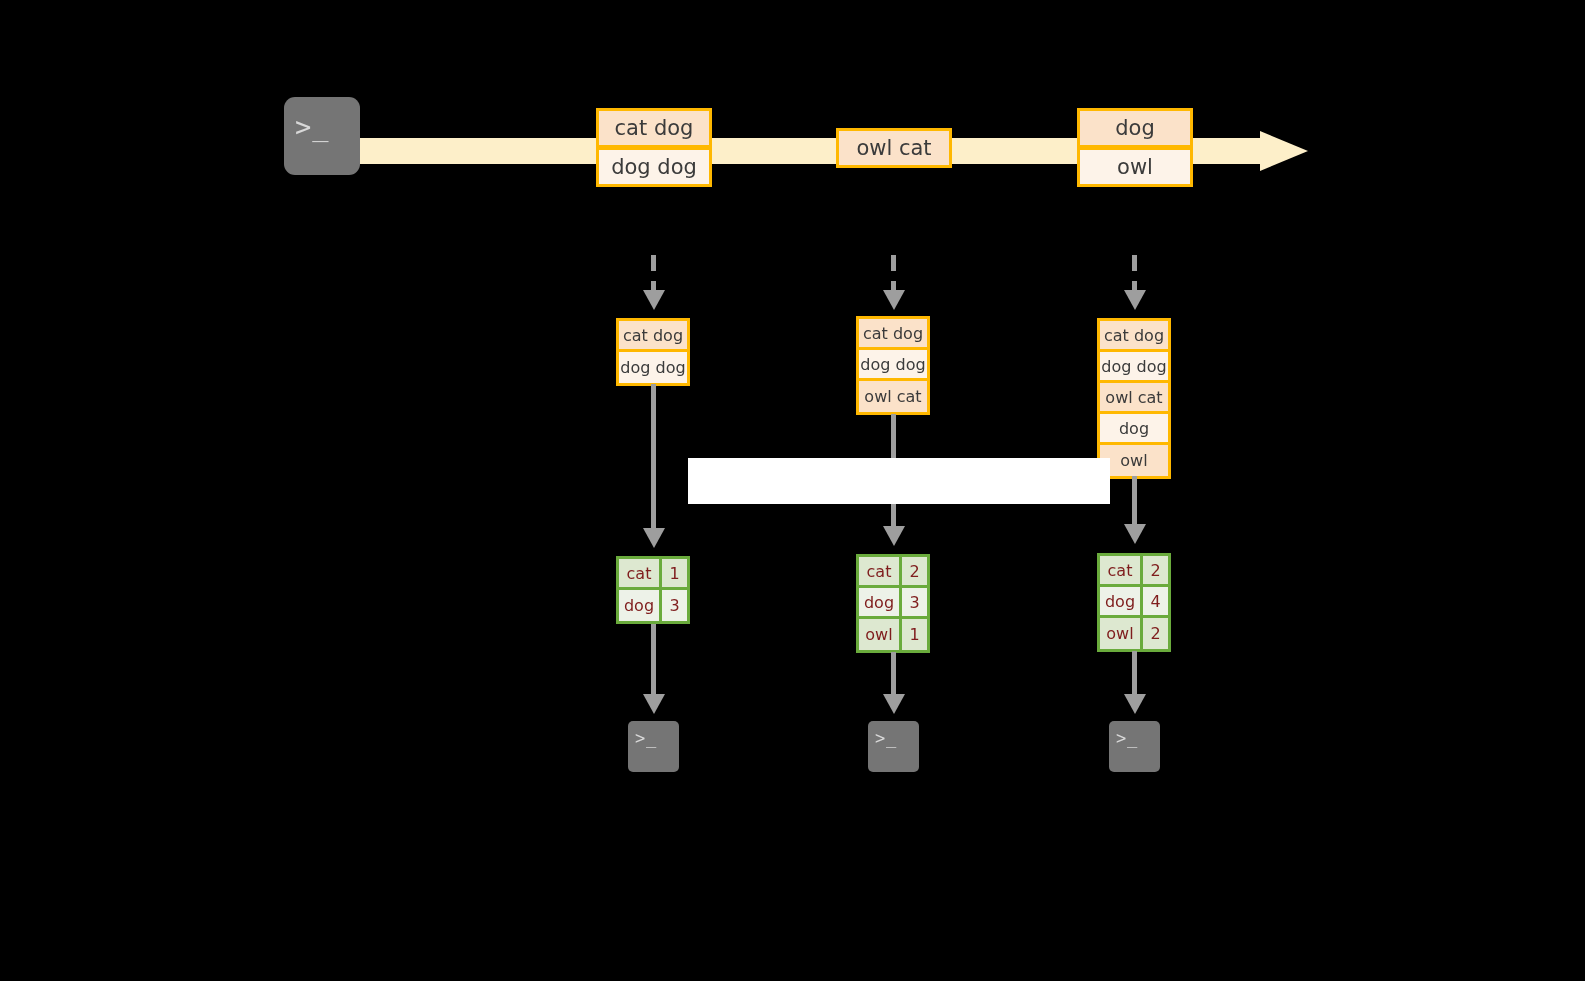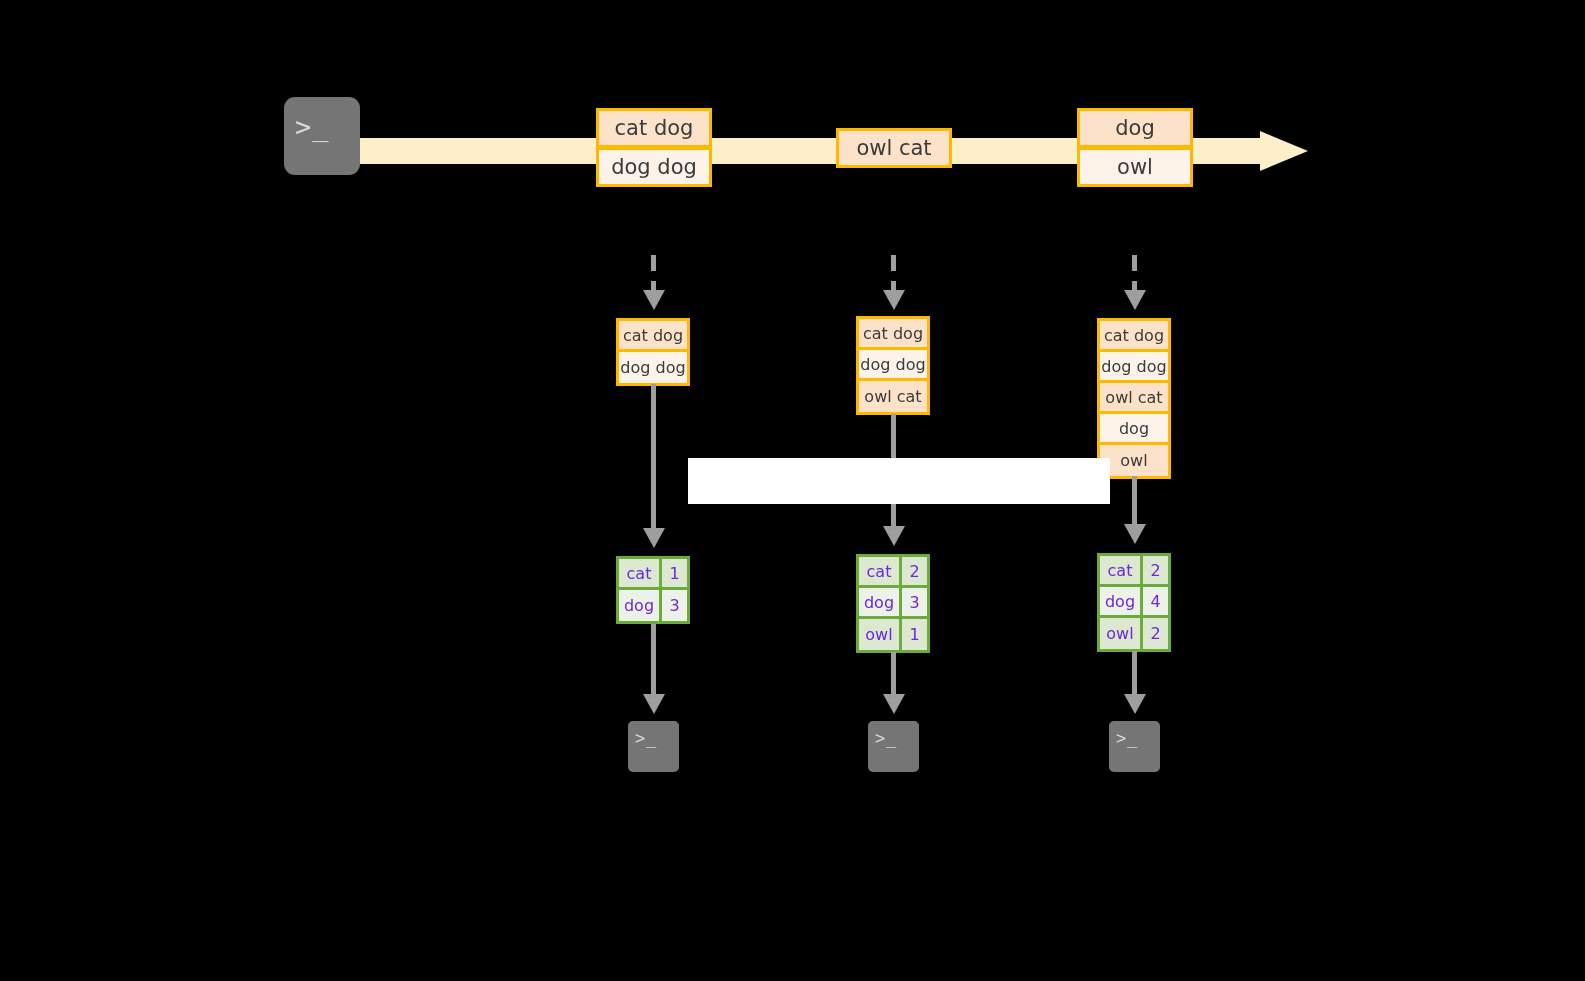--- a/index.html
+++ b/index.html
@@ -144,21 +144,21 @@
     border-bottom: 3px solid #6AAB3C;
   }
   .gtable .grow:last-child { border-bottom: none; }
   .gtable .grow.alt .gcell { background: #EDF2E8; }
   .gtable .gcell {
     box-sizing: border-box;
     display: flex;
     align-items: center;
     justify-content: center;
     font-size: 16px;
-    color: #6d28d9;
+    color: #7f1d1d;
     background: #DDE8D0;
     white-space: nowrap;
   }
   .gtable .gcell.key {
     flex: 0 0 43px;
     border-right: 3px solid #6AAB3C;
   }
   .gtable .gcell.val { flex: 1 1 auto; }
 
   

